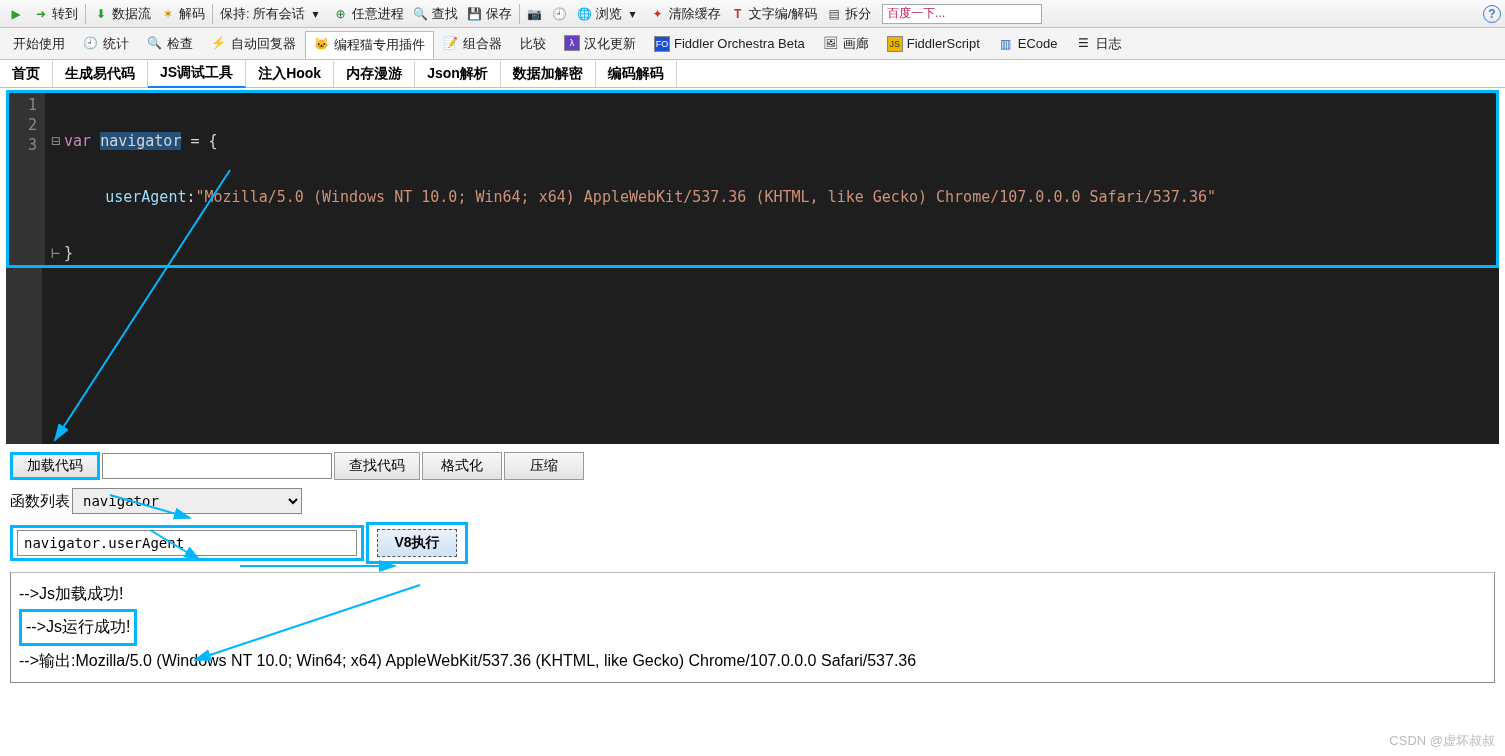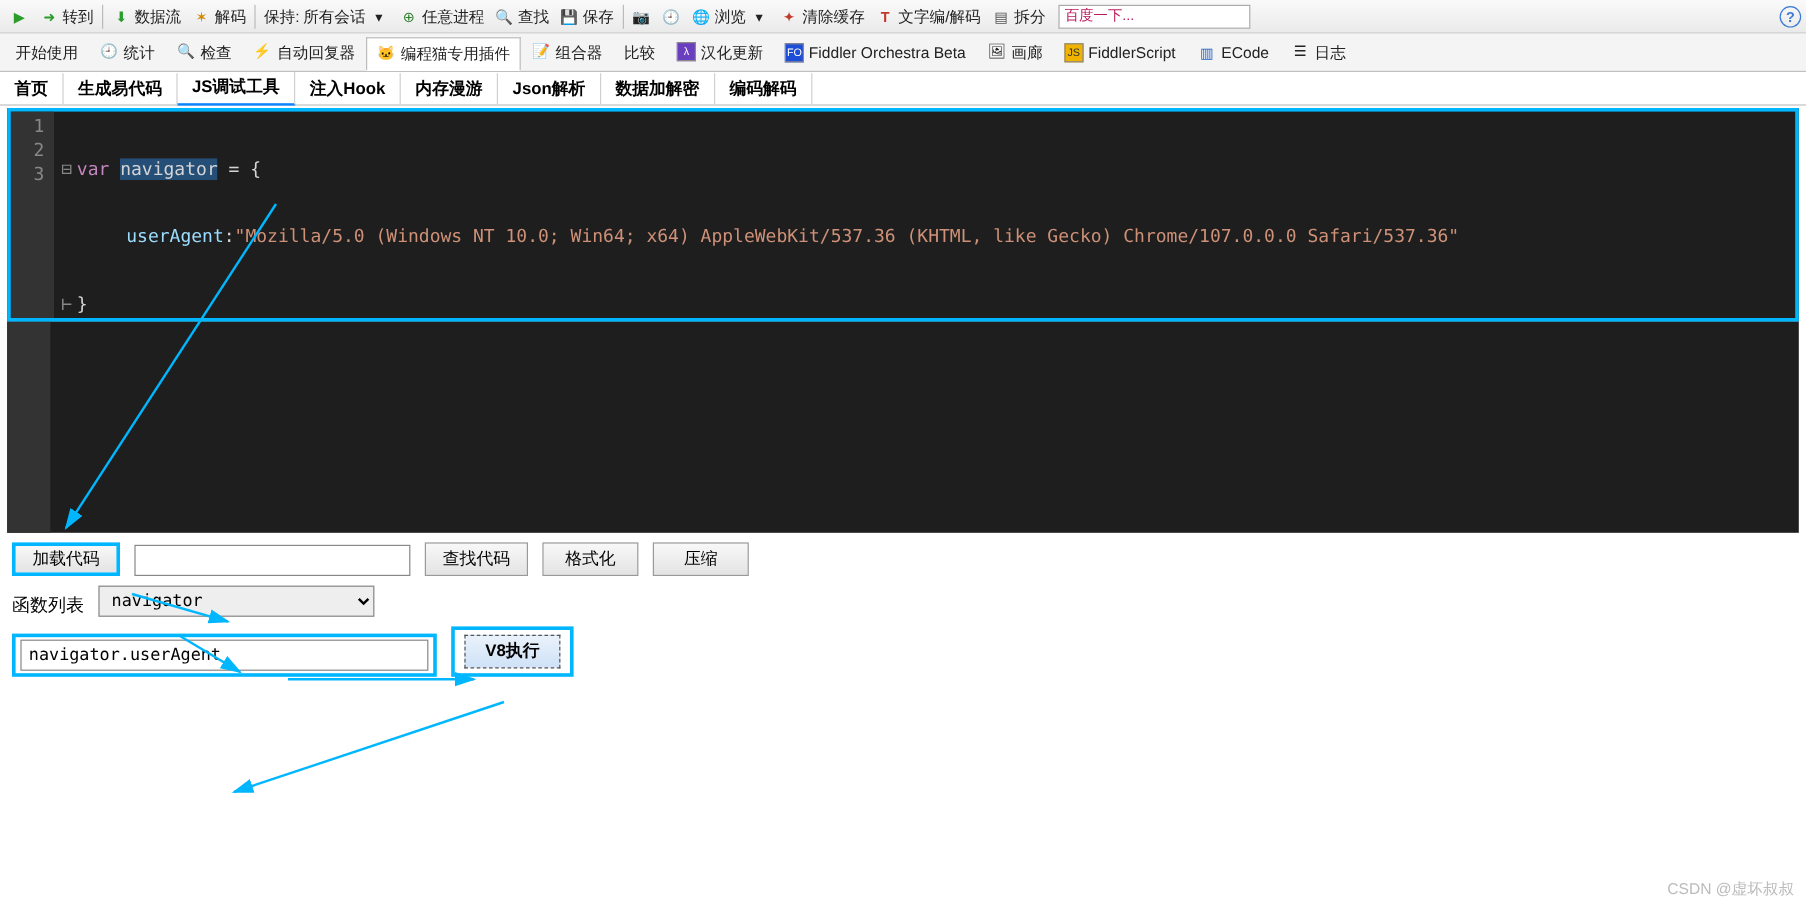--- a/index.html
+++ b/index.html
@@ -126,21 +126,21 @@
     background:#1e1e1e;
     height:176px;
     display:flex;
   }
   .editor-tail .gutter{background:#333;}
 
   
   .panel{
     padding:8px 10px;
   }
-  .row{display:flex;align-items:flex-end;gap:12px;margin-bottom:8px;}
+  .row{display:flex;align-items:center;gap:2px;margin-bottom:8px;}
   .btn{
     min-width:80px;height:28px;
     border:1px solid #999;
     background:linear-gradient(#f8f8f8,#e3e3e3);
     padding:2px 14px;
     font-size:14px;
     cursor:pointer;
   }
   .btn.hl{border:3px solid #00b7ff;}
   .btn.v8{
@@ -352,20 +352,25 @@
   </div>
   <div class="row">
     <span class="expr-wrap">
       <input class="text" type="text" value="navigator.userAgent" style="">
     </span>
     <span class="v8wrap">
       <button class="btn v8">V8执行</button>
     </span>
   </div>
 
+  <div class="output">
+    <div>--&gt;Js加载成功!</div>
+    <div><span class="out-hl">--&gt;Js运行成功!</span></div>
+    <div>--&gt;输出:Mozilla/5.0 (Windows NT 10.0; Win64; x64) AppleWebKit/537.36 (KHTML, like Gecko) Chrome/107.0.0.0 Safari/537.36</div>
+  </div>
 </div>
 
 <div class="watermark">CSDN @虚坏叔叔</div>
 
 <svg class="overlay">
   <defs>
     <marker id="arr" markerWidth="10" markerHeight="10" refX="8" refY="3" orient="auto">
       <path d="M0,0 L0,6 L9,3 z" fill="#00b7ff"></path>
     </marker>
   </defs>

